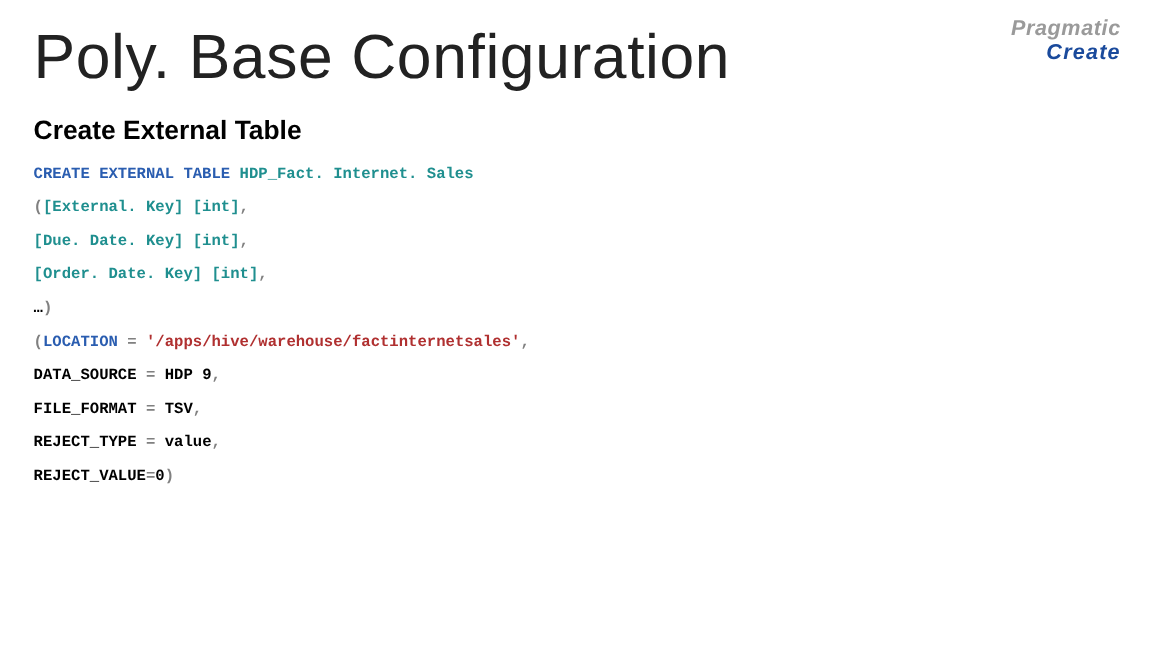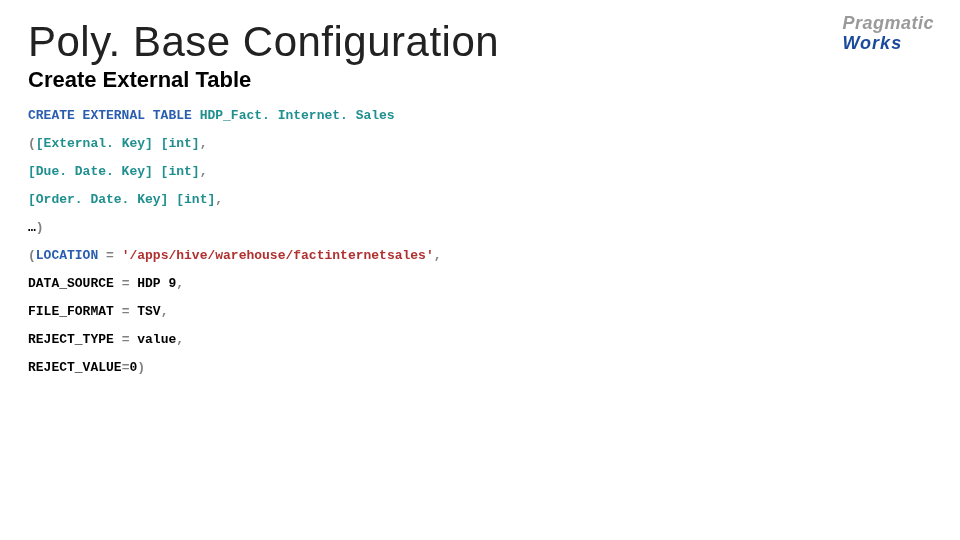--- a/index.html
+++ b/index.html
@@ -1,38 +1,38 @@
 <!DOCTYPE html>
 <html><head>
 <meta charset="utf-8">
 <style>
   * { margin: 0; padding: 0; box-sizing: border-box; }
   html, body { width: 960px; height: 540px; background: #fff; font-family: "Segoe UI", Arial, sans-serif; }
   .slide { position: relative; width: 960px; height: 540px; padding: 18px 28px; }
-  .title { font-size: 42px; font-weight: 400; color: #222; letter-spacing: 0.5px; margin-bottom: 1px; }
+  .title { font-size: 52px; font-weight: 400; color: #222; letter-spacing: 0.5px; margin-bottom: 18px; }
   .subtitle { font-size: 22px; font-weight: 700; color: #000; margin-bottom: 16px; }
   .code { font-family: Consolas, "Courier New", monospace; font-size: 13px; line-height: 1.0; font-weight: 700; }
   .code .line { margin-bottom: 15px; white-space: pre; }
   .kw { color: #2a5db0; }
   .gray { color: #808080; }
   .teal { color: #1f8f8f; }
   .red { color: #b03030; }
   .black { color: #000; }
-  .logo { position: absolute; top: 14px; right: 26px; text-align: left; }
+  .logo { position: absolute; top: 14px; right: 26px; text-align: right; }
   .logo .l1 { font-family: Arial, sans-serif; font-size: 18px; font-weight: 700; font-style: italic; color: #9a9a9a; letter-spacing: 0.5px; line-height: 1; }
   .logo .l2 { font-family: Arial, sans-serif; font-size: 18px; font-weight: 800; font-style: italic; color: #1a4a9c; letter-spacing: 1px; line-height: 1; margin-top: 2px; }
 </style>
 </head>
 <body>
 
 <div class="slide">
 
   <div class="logo">
     <div class="l1">Pragmatic</div>
-    <div class="l2">Works</div>
+    <div class="l2">Create</div>
   </div>
 
   <div class="title">Poly. Base Configuration</div>
   <div class="subtitle">Create External Table</div>
 
   <div class="code">
     <div class="line"><span class="kw">CREATE EXTERNAL TABLE</span><span class="teal"> HDP_Fact. Internet. Sales</span></div>
     <div class="line"><span class="gray">(</span><span class="teal">[External. Key] [int]</span><span class="gray">,</span></div>
     <div class="line"><span class="teal">[Due. Date. Key] [int]</span><span class="gray">,</span></div>
     <div class="line"><span class="teal">[Order. Date. Key] [int]</span><span class="gray">,</span></div>

